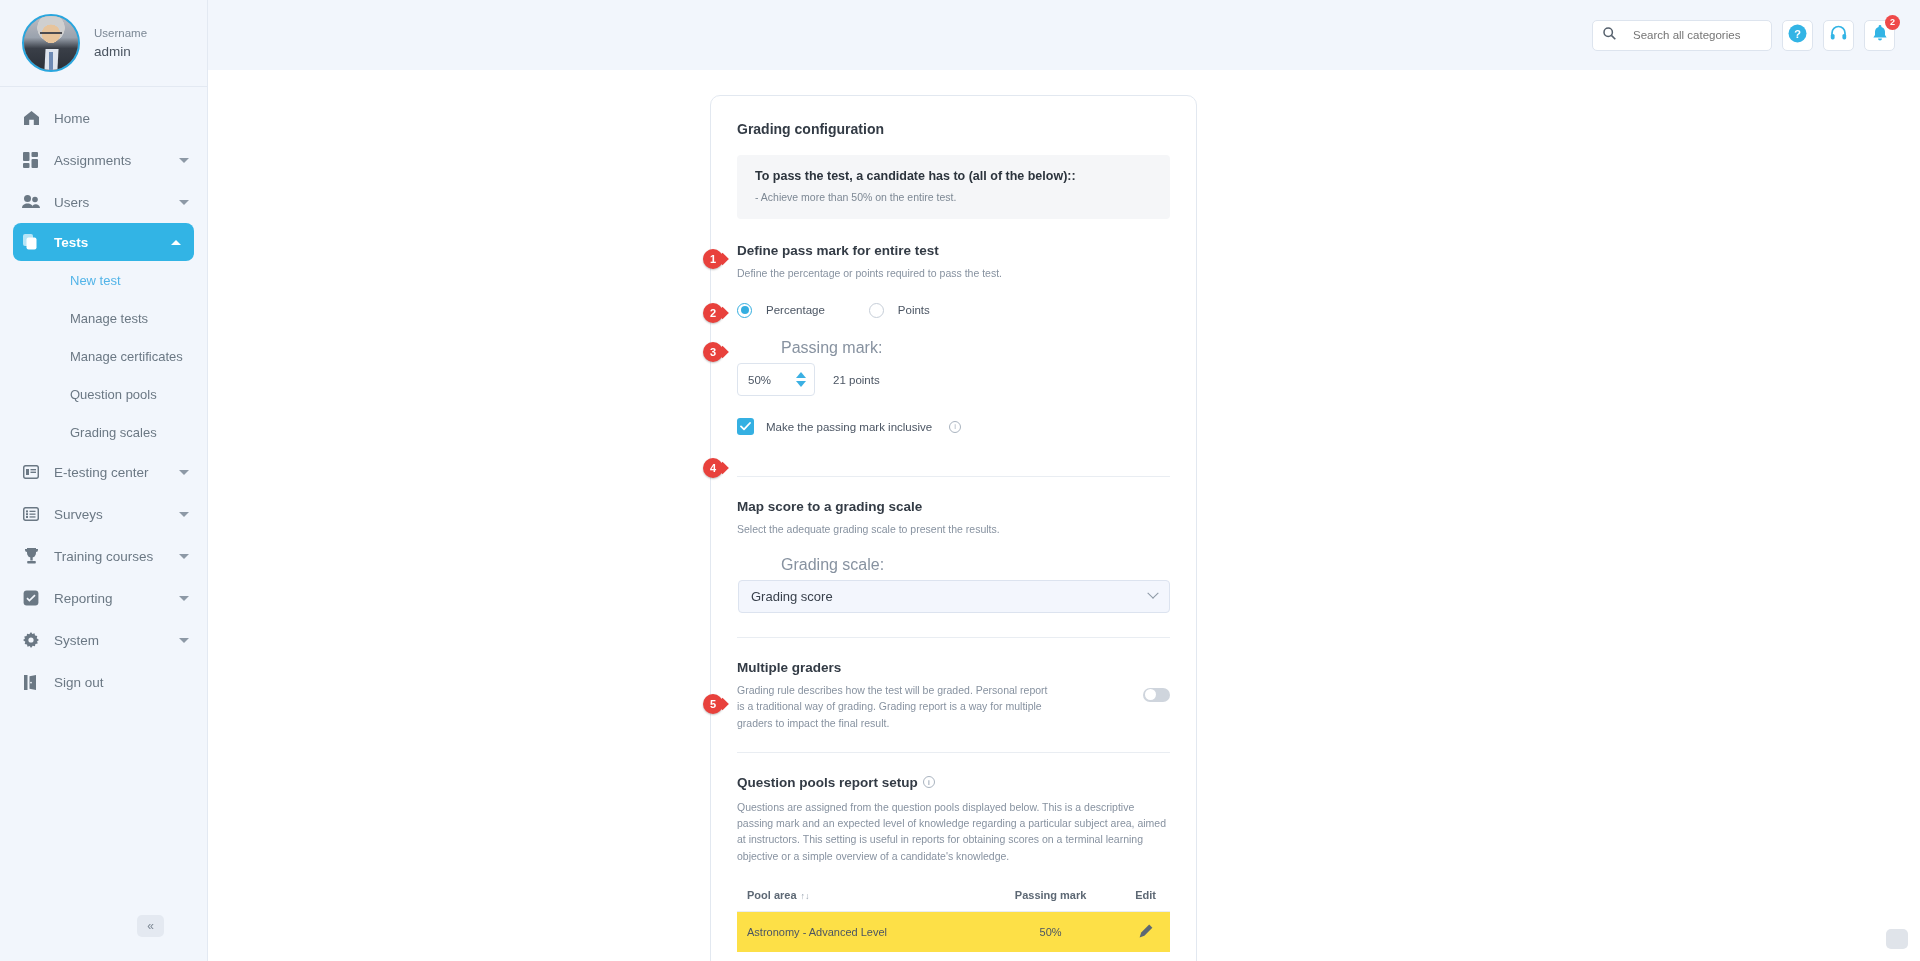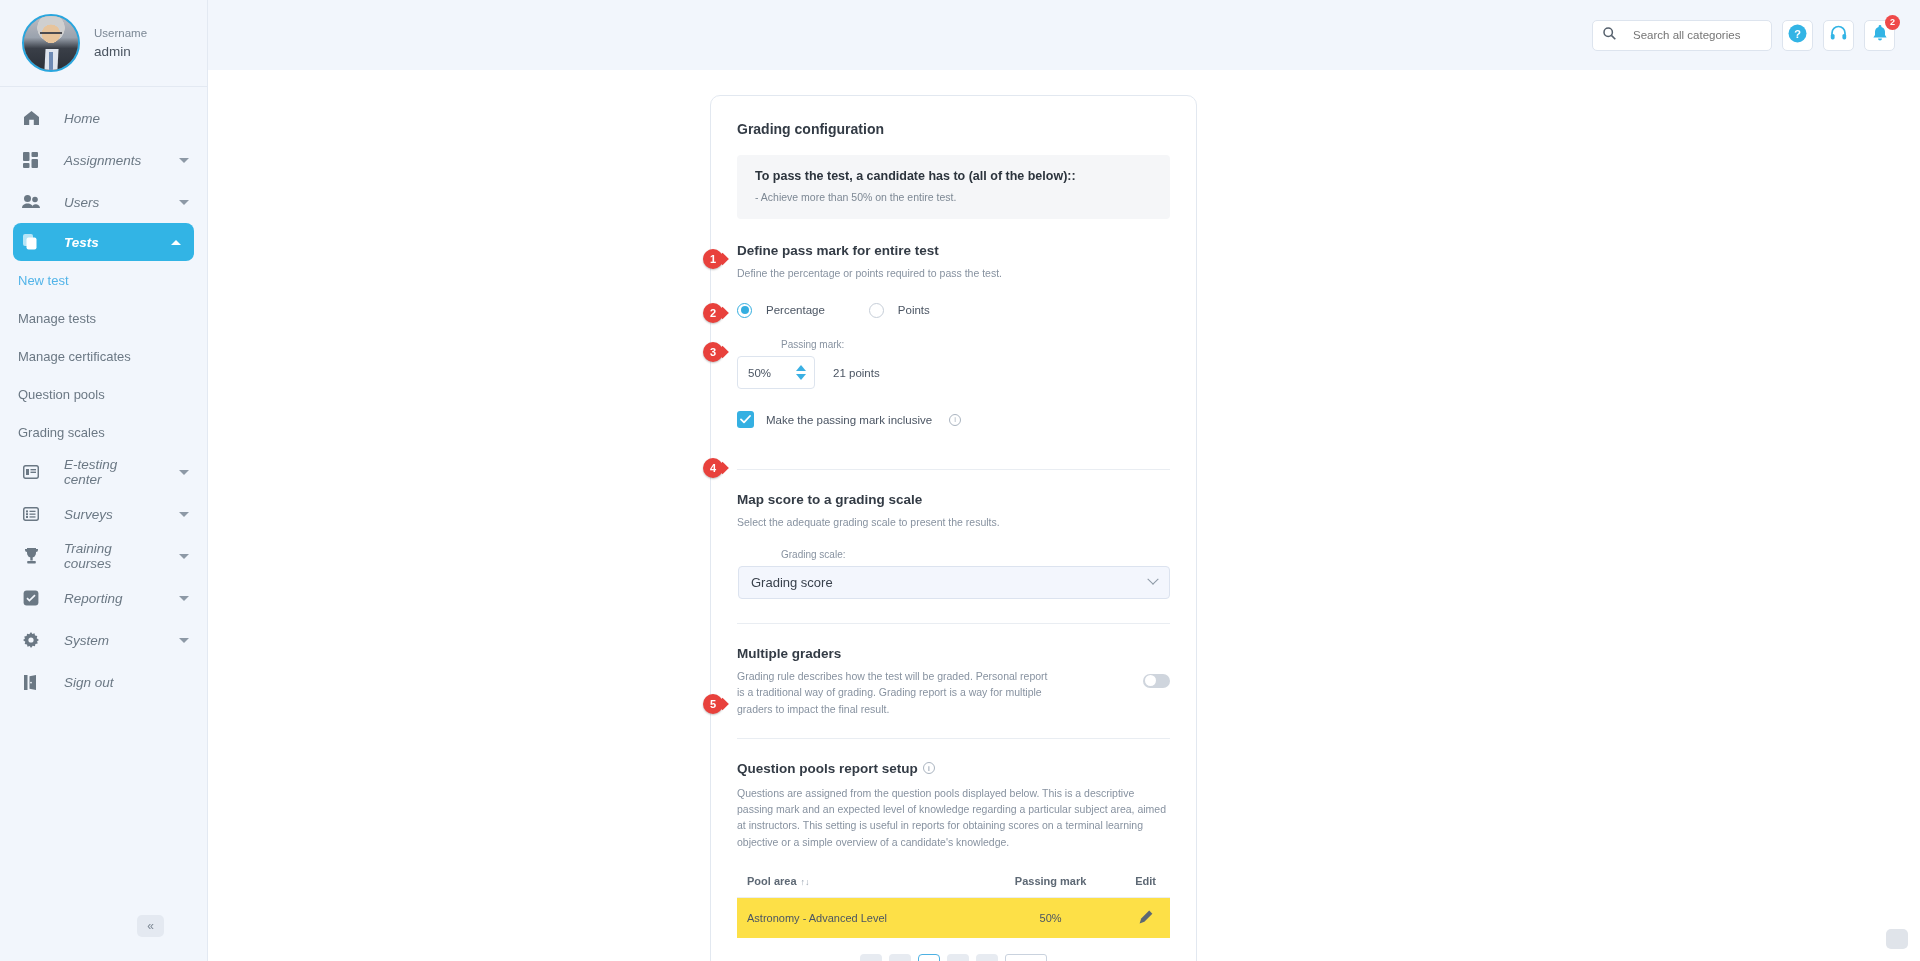--- a/index.html
+++ b/index.html
@@ -58,23 +58,22 @@
   .user-text .uval  { font-size: 13.5px; color: #4a5460; }
 
   .nav { padding-top: 10px; }
   .nav-item {
     height: 42px;
     display: flex; align-items: center;
     padding: 0 18px 0 22px;
     color: #6b7884;
     font-size: 13.5px;
     cursor: pointer;
-    gap: 24px;
+    gap: 14px;
     position: relative;
-    font-style: italic;
   }
   .nav-item .ic { width: 18px; height: 18px; flex: 0 0 18px; display: flex; align-items: center; justify-content: center; }
   .nav-item .lbl { flex: 1; }
   .nav-item .caret {
     width: 0; height: 0;
     border-left: 5px solid transparent;
     border-right: 5px solid transparent;
     border-top: 5px solid #8d99a6;
   }
   .nav-item.active {
@@ -87,24 +86,25 @@
     font-weight: bold;
     height: 38px;
   }
   .nav-item.active .caret {
     border-top: none;
     border-bottom: 5px solid #ffffff;
   }
   .nav-sub {
     height: 38px;
     display: flex; align-items: center;
-    padding-left: 18px;
+    padding-left: 26px;
     font-size: 13px;
     color: #6b7884;
     cursor: pointer;
+    margin-left: 44px;
   }
   .nav-sub.sel { color: #52b4e8; }
   .collapse-btn {
     position: absolute; left: 137px; bottom: 24px;
     width: 27px; height: 22px; border-radius: 5px;
     background: #e4e9f1;
     display: flex; align-items: center; justify-content: center;
     color: #7d8894; font-size: 12px;
     cursor: pointer;
   }
@@ -169,21 +169,21 @@
   .radio {
     width: 15px; height: 15px; border-radius: 50%;
     border: 1.5px solid #c6ced8; background: #fff;
     display: flex; align-items: center; justify-content: center;
     cursor: pointer; flex: 0 0 15px;
   }
   .radio.on { border-color: #34aee0; }
   .radio.on::after { content:''; width: 8px; height: 8px; border-radius: 50%; background: #34aee0; }
   .radio-lbl { font-size: 11.5px; color: #4b5563; margin-right: 30px; }
 
-  .field-lbl { font-size: 10px; color: #8792a0; margin-bottom: 6px; padding-left: 44px; }
+  .field-lbl { font-size: 16px; color: #8792a0; margin-bottom: 6px; padding-left: 44px; }
   .spin-row { display: flex; align-items: center; gap: 18px; margin-bottom: 22px; }
   .spinner {
     width: 78px; height: 33px;
     border: 1px solid #dde4ee; border-radius: 4px;
     display: flex; align-items: center; justify-content: space-between;
     padding: 0 8px 0 10px; background: #fff;
   }
   .spinner .val { font-size: 11.5px; color: #4b5563; }
   .spin-arrows { display: flex; flex-direction: column; gap: 3px; cursor: pointer; }
   .tri-up { width:0;height:0;border-left:5px solid transparent;border-right:5px solid transparent;border-bottom:6px solid #3bb0e3; }

